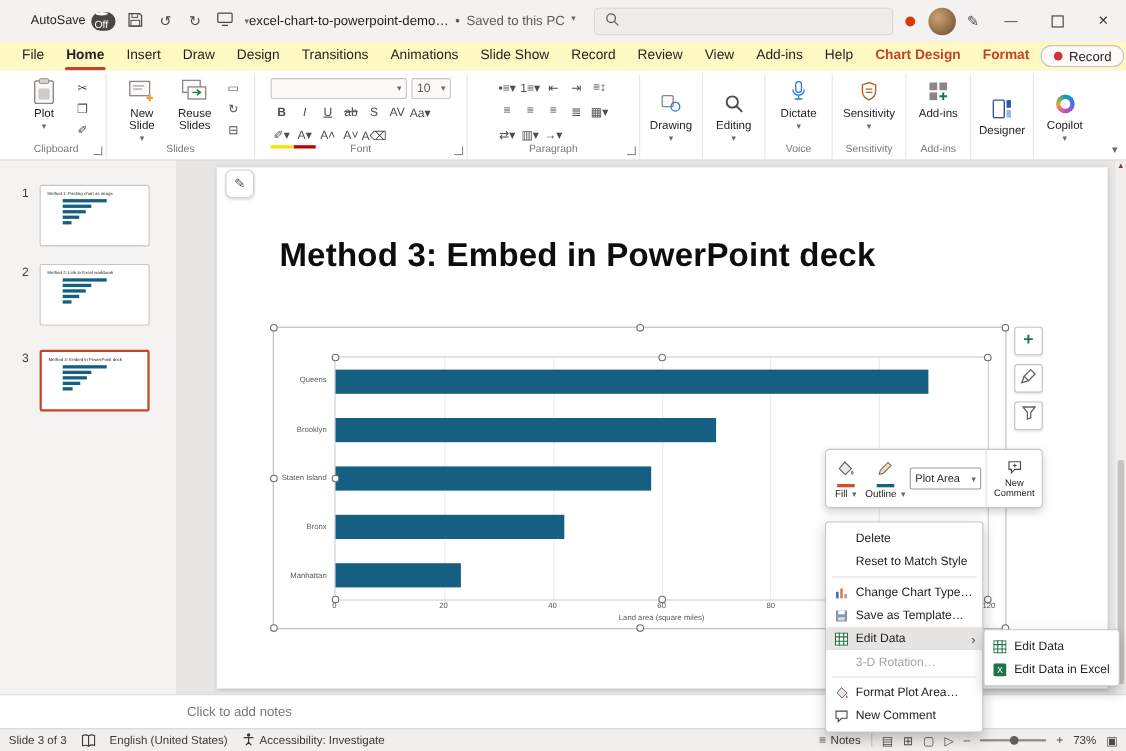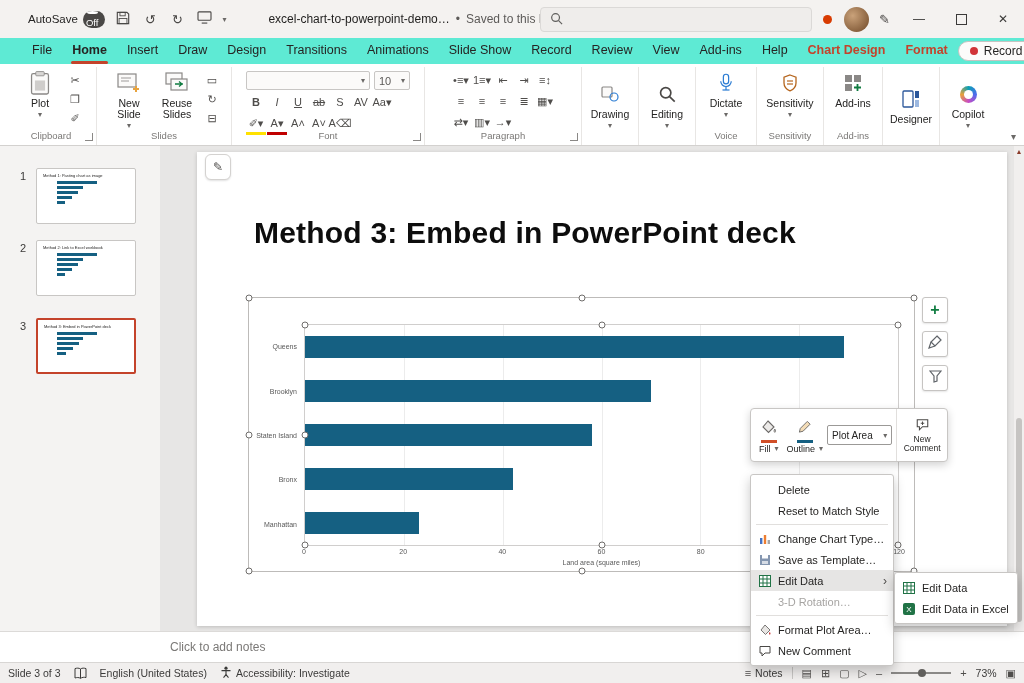--- a/index.html
+++ b/index.html
@@ -9,35 +9,35 @@
 
   
   .titlebar{position:absolute;left:0;top:0;right:0;height:38px;background:#f4f2f0;display:flex;align-items:center;}
   .tb-left{display:flex;align-items:center;gap:9px;padding-left:28px;}
   .as-label{font-size:11.5px;color:var(--ink);}
   .autosave{display:flex;align-items:center;gap:5px;}
   .as-pill{display:inline-flex;align-items:center;gap:3px;background:#4a4846;border-radius:9px;height:17px;padding:0 7px 0 3px;flex-direction:column;}
   .as-knob{width:11px;height:11px;border-radius:50%;background:#fff;}
   .as-state{font-size:9.5px;color:#fff;}
   .tb-icon{font-size:13px;color:#4a4846;width:18px;text-align:center;}
-  .tb-title{display:flex;gap:6px;margin-left:42px;font-size:12px;color:#1f1e1d;white-space:nowrap;}
+  .tb-title{display:flex;gap:6px;font-size:12px;color:#1f1e1d;white-space:nowrap;}
   .tb-title .saved{color:#5c5a58;}
   .tb-title .dot{color:#5c5a58;}
   .chev{font-size:8px;color:#6b6967;}
   .search-box{position:absolute;left:540px;top:7px;width:272px;height:25px;background:#efedeb;border:1px solid #dbd9d7;border-radius:4px;display:flex;align-items:center;gap:7px;padding:0 9px;box-sizing:border-box;}
   .search-box input{border:none;background:transparent;outline:none;font-size:12px;color:#3b3a39;width:200px;font-family:"Liberation Sans",sans-serif;}
   .tb-right{margin-left:auto;display:flex;align-items:center;height:38px;}
   .presence{width:9px;height:9px;border-radius:50%;background:#d83b01;margin-right:12px;}
   .avatar{width:25px;height:25px;border-radius:50%;background:radial-gradient(circle at 35% 35%,#caa27a,#6e4726);margin-right:10px;}
   .pencil{font-size:13px;color:#4a4846;margin-right:8px;}
   .winbtn{width:42px;height:38px;display:flex;align-items:center;justify-content:center;font-size:12px;color:#3b3a39;}
   .winbtn .sq{width:9px;height:9px;border:1px solid #3b3a39;display:inline-block;}
 
   
-  .menubar{position:absolute;left:0;top:38px;right:0;height:26px;background:#5eead4;display:flex;align-items:center;padding-left:22px;}
+  .menubar{position:absolute;left:0;top:38px;right:0;height:26px;background:#fef9c3;display:flex;align-items:center;padding-left:10px;}
   .menu-tabs{display:flex;align-items:center;height:26px;}
   .mtab{position:relative;padding:0 10px;font-size:12.5px;color:var(--ink);height:26px;line-height:25px;white-space:nowrap;}
   .mtab.active{font-weight:700;}
   .mtab.active::after{content:"";position:absolute;left:9px;right:9px;bottom:0;height:3px;border-radius:2px;background:var(--accent);}
   .mtab.ctx{color:var(--accent);font-weight:600;}
   .menubar-right{margin-left:auto;display:flex;align-items:center;gap:8px;padding-right:10px;}
   .record-pill{display:flex;align-items:center;gap:6px;border:1px solid #c6c4c2;border-radius:13px;background:#fcfbfa;padding:2px 11px;font-size:12px;color:var(--ink);}
   .rec-dot{width:8px;height:8px;border-radius:50%;background:#d13438;}
 
   

